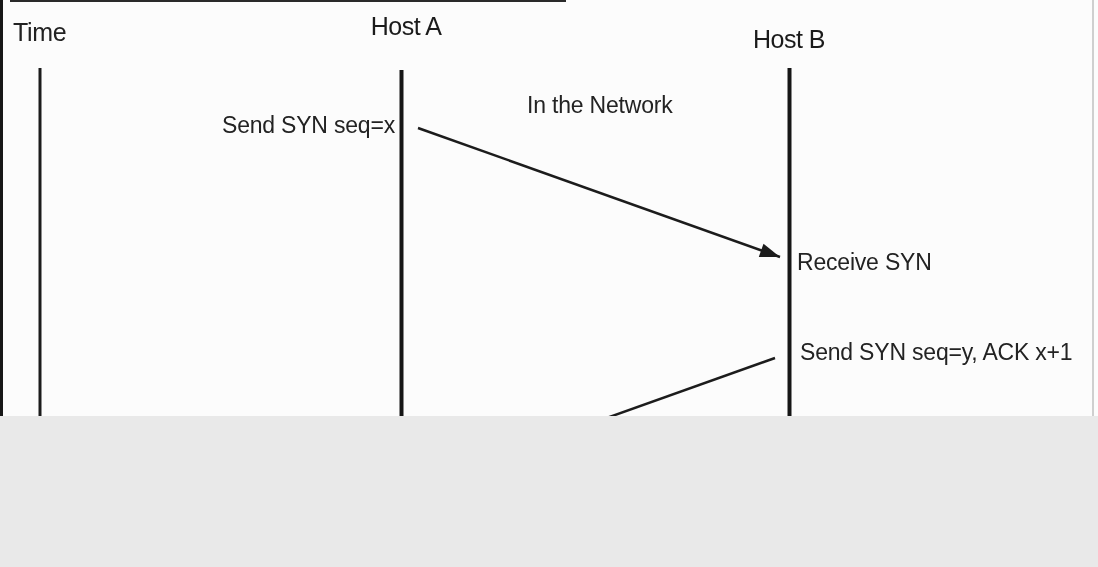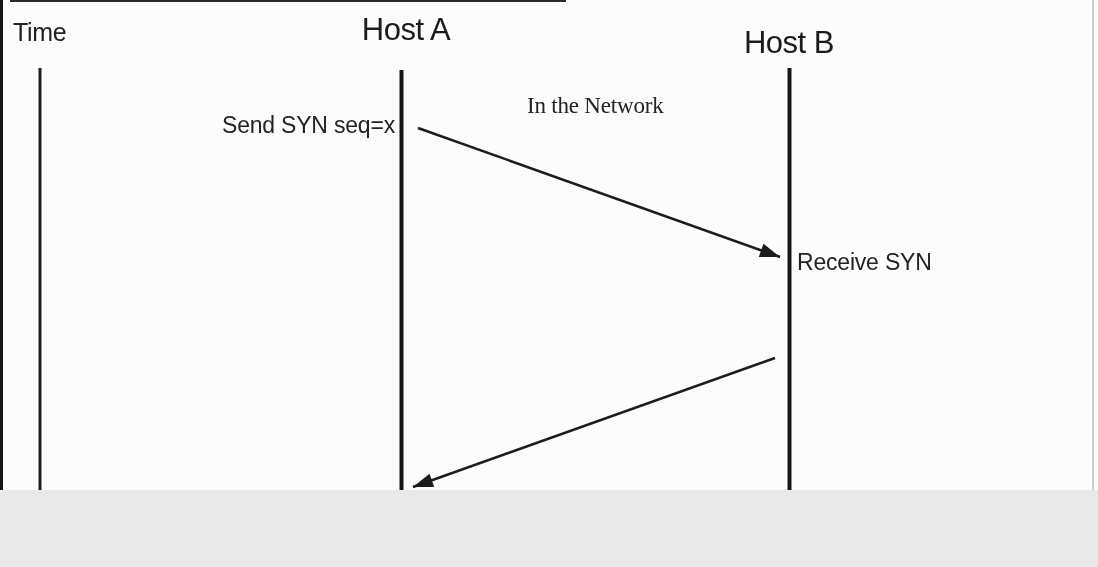--- a/index.html
+++ b/index.html
@@ -4,35 +4,35 @@
 <style>
   html, body {
     margin: 0;
     padding: 0;
     background: #e9e9e9;
     font-family: "Liberation Sans", sans-serif;
   }
   #figure {
     position: relative;
     width: 1098px;
-    height: 490px;
+    height: 416px;
     background: #fcfcfc;
     overflow: hidden;
     color: #1e1e1e;
   }
   .abs { position: absolute; }
   .label {
     font-size: 23px;
     line-height: 1;
     white-space: nowrap;
     letter-spacing: -0.2px;
     color: #232323;
   }
   .title {
-    font-size: 31px;
+    font-size: 25px;
     line-height: 1;
     white-space: nowrap;
     letter-spacing: -0.5px;
     color: #1b1b1b;
     transform: translateX(-50%);
   }
   .time-label {
     font-size: 25px;
     line-height: 1;
     letter-spacing: -0.3px;
@@ -55,26 +55,27 @@
   <div class="abs border-top"></div>
   <div class="abs border-bottom"></div>
   <div class="abs border-right"></div>
 
   <div class="abs time-label" style="left:13px; top:20px;">Time</div>
 
   <div class="abs title" style="left:406px; top:14px;">Host A</div>
 
   <div class="abs title" style="left:789px; top:14px;margin-top:13px;">Host B</div>
 
-  <div class="abs label" style="left:527px; top:94px;font-family:Liberation Serif, serif;">In the Network</div>
+  <div class="abs label" style="left:527px; top:94px;">In the Network</div>
 
   <div class="abs label right-anchored" style="right:703px; top:114px;">Send SYN seq=x</div>
 
   <div class="abs label" style="left:797px; top:251px;">Receive SYN</div>
 
+  <div class="abs label" style="left:800px; top:341px;">Send SYN seq=y, ACK x+1</div>
 
 
   <svg class="abs" style="left:0; top:0;" width="1098" height="567" viewBox="0 0 1098 567">
     <defs>
       <marker id="ah" markerUnits="userSpaceOnUse" markerWidth="26" markerHeight="18" refX="21" refY="8" orient="auto">
         <path d="M1,1 L21,8 L1,15 z" fill="#1c1c1c"></path>
       </marker>
     </defs>
 
     <line x1="40" y1="68" x2="40" y2="529" stroke="#1c1c1c" stroke-width="3"></line>

